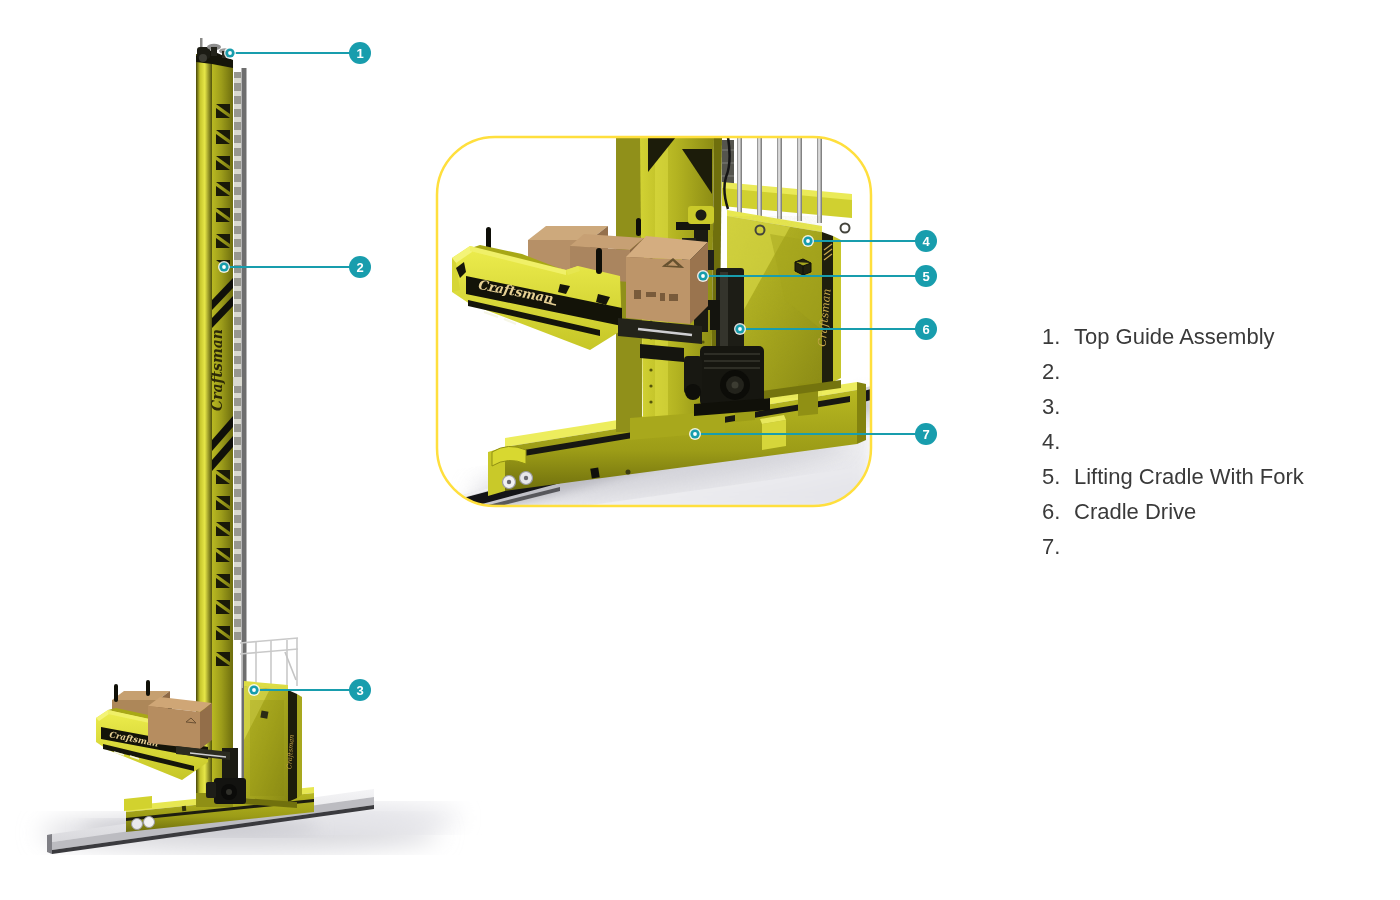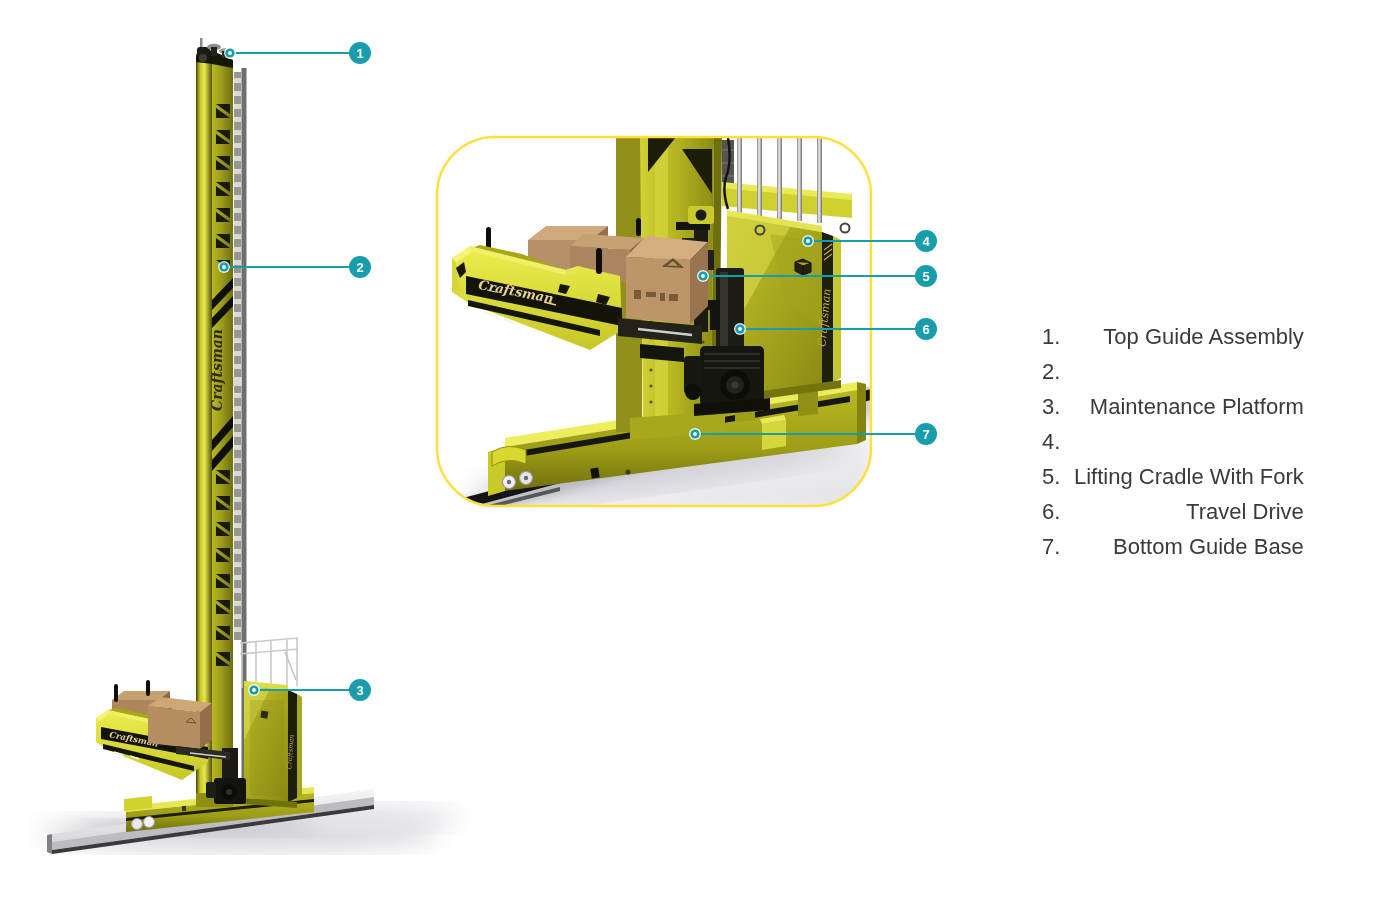--- a/index.html
+++ b/index.html
@@ -9,21 +9,21 @@
   #scene{position:absolute;left:0;top:0;}
   .marker{position:absolute;width:22px;height:22px;border-radius:50%;
           background:var(--accent,#189DAD);color:#ffffff;
           display:flex;align-items:center;justify-content:center;
           font-size:13px;font-weight:bold;line-height:1;
           font-family:"Liberation Sans",sans-serif;}
   .legend{position:absolute;left:1042px;top:324px;}
   .legend-row{display:flex;align-items:flex-start;height:35px;
               color:var(--legend-text,#3A3A3A);font-size:22px;line-height:26px;}
   .legend-num{width:32px;flex:0 0 32px;}
-  .legend-label{flex:1 1 auto;white-space:nowrap;text-align:right;}
+  .legend-label{flex:1 1 auto;white-space:nowrap;}
 </style>
 </head>
 <body>
 
 <div class="stage">
 
 <svg id="scene" width="1400" height="900" viewBox="0 0 1400 900">
   <defs>
 
     <linearGradient id="mastFace" x1="0" y1="0" x2="1" y2="0">
@@ -560,32 +560,30 @@
 <div class="legend">
   <div class="legend-row">
     <span class="legend-num">1.</span>
     <span class="legend-label">Top Guide Assembly</span>
   </div>
   <div class="legend-row">
     <span class="legend-num">2.</span>
   </div>
   <div class="legend-row">
     <span class="legend-num">3.</span>
-    <span class="legend-label">Maintenance Platform</span>
   </div>
   <div class="legend-row">
     <span class="legend-num">4.</span>
   </div>
   <div class="legend-row">
     <span class="legend-num">5.</span>
     <span class="legend-label">Lifting Cradle With Fork</span>
   </div>
   <div class="legend-row">
     <span class="legend-num">6.</span>
-    <span class="legend-label">Travel Drive</span>
+    <span class="legend-label">Cradle Drive</span>
   </div>
   <div class="legend-row">
     <span class="legend-num">7.</span>
-    <span class="legend-label">Bottom Guide Base</span>
   </div>
 </div>
 
 </div>
 
 </body></html>

